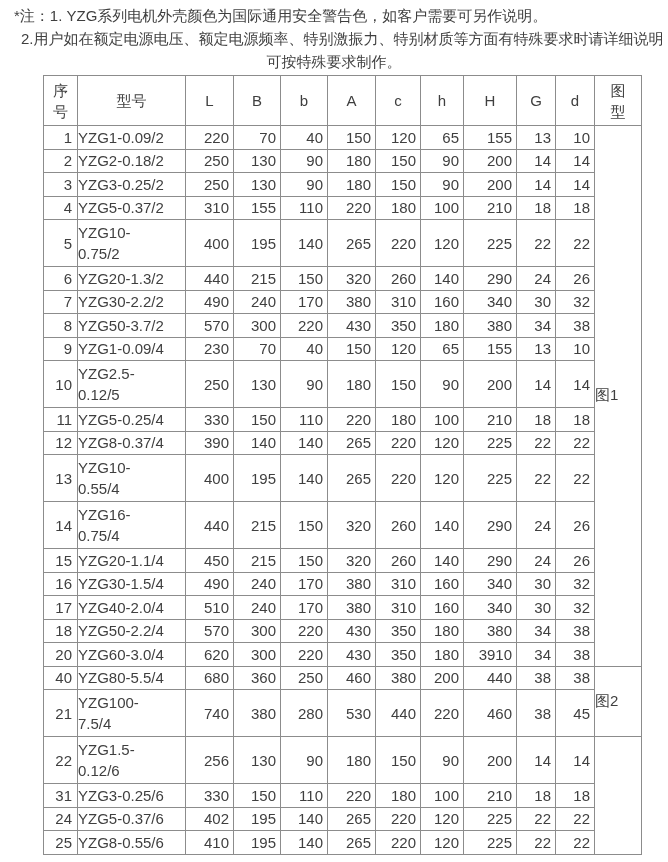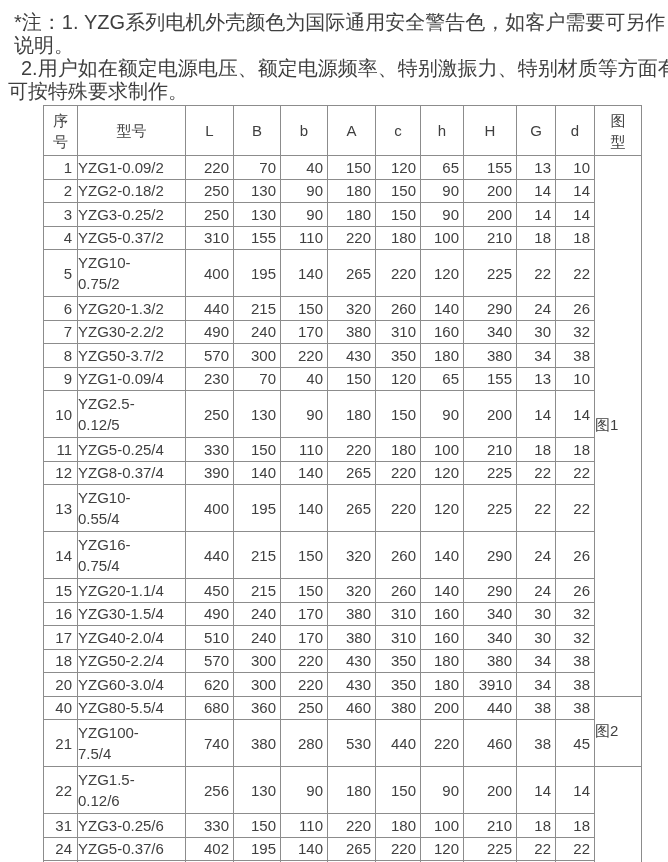--- a/index.html
+++ b/index.html
@@ -6,28 +6,28 @@
   body {
     width: 668px;
     height: 862px;
     overflow: hidden;
     background: #ffffff;
     font-family: "Liberation Sans", "DejaVu Sans", sans-serif;
     color: #3f3f3f;
     position: relative;
   }
   .notes {
-    padding-top: 11px;
-    font-size: 20px;
+    padding-top: 4px;
+    font-size: 15px;
     line-height: 23px;
   }
   .note-line { margin: 0; }
   .note-line.l1 { margin-left: 14px; }
   .note-line.l2 { margin-left: 21px; white-space: nowrap; }
-  .note-line.l3 { margin-left: 8px; }
+  .note-line.l3 { margin-left: 0; text-align: center; }
 
   table.spec-table {
     border-collapse: collapse;
     table-layout: fixed;
     width: 598px;
     margin: 2px 0 0 43px;
   }
   .spec-table th, .spec-table td {
     border: 1px solid #8c8c8c;
     font-size: 15px;

